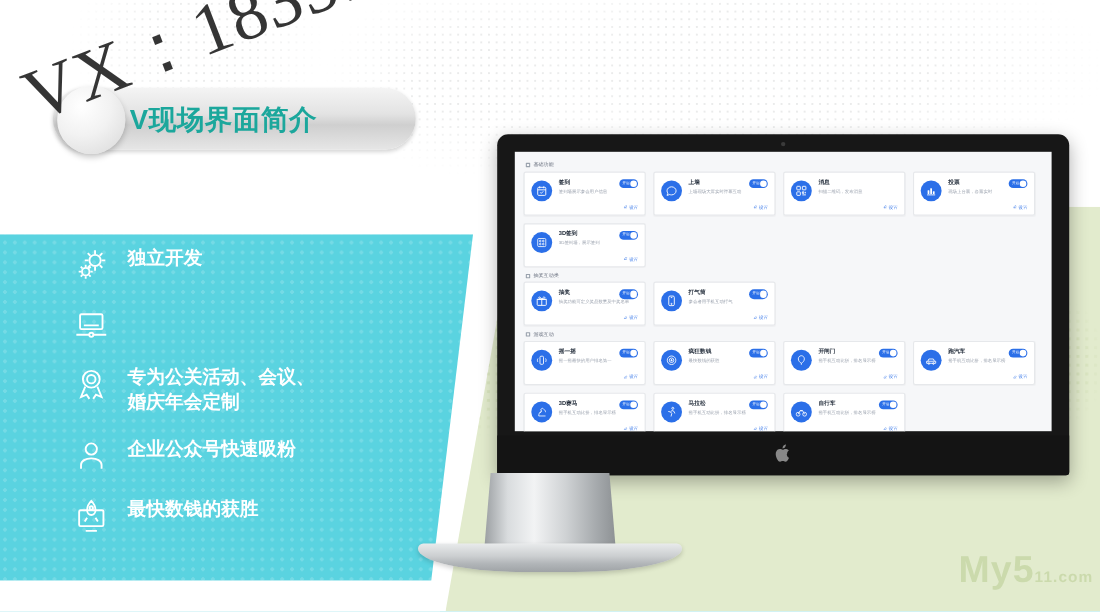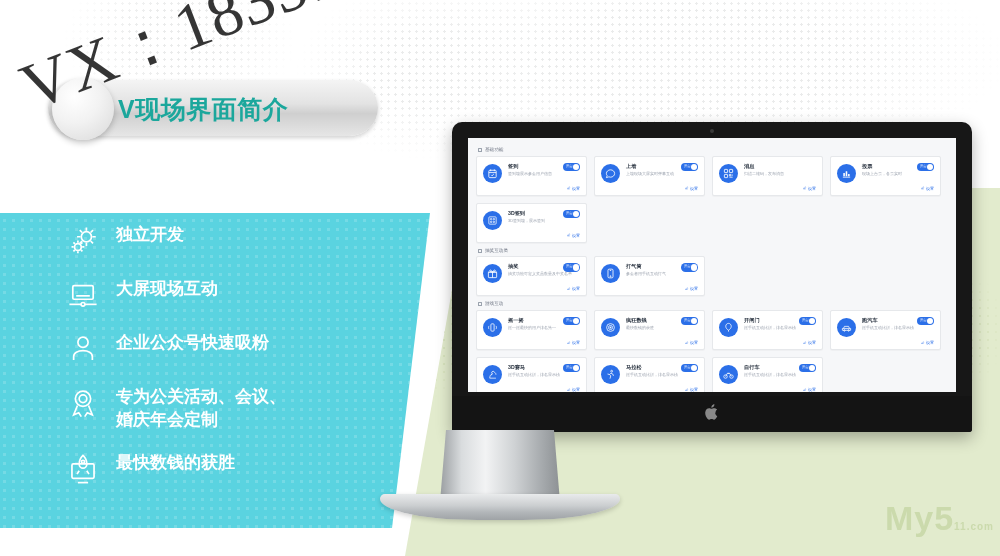--- a/index.html
+++ b/index.html
@@ -89,21 +89,21 @@
     transform:rotate(-21deg); transform-origin:left top;
     white-space:nowrap; letter-spacing:1px;
     pointer-events:none;
   }
   .wm-logo {
     position:absolute; right:6px; bottom:18px;
     font-size:34px; font-weight:bold; letter-spacing:1px;
     color:rgba(150,178,96,.30);
     white-space:nowrap;
   }
-  .wm-logo small { font-size:10px; }
+  .wm-logo small { font-size:14px; }
 
   
   .features { position:absolute; left:60px; top:224px; width:330px; }
   .feat { display:flex; align-items:flex-start; margin-bottom:20px; }
   .feat-ico { width:46px; flex:0 0 46px; display:flex; justify-content:center; align-items:center; }
   .feat-label {
     color:#ffffff; font-size:17px; font-weight:bold;
     line-height:1.35; margin-left:10px;
   }
 
@@ -575,45 +575,44 @@
       </div>
       <div class="feat">
         <div class="feat-ico">
           <svg viewBox="0 0 40 40" width="34" height="34" fill="none" stroke="#fff" stroke-width="2">
             <rect x="8" y="9" width="24" height="16" rx="1.5"></rect>
             <path d="M12 21h16"></path>
             <path d="M4 31h32"></path>
             <circle cx="20" cy="31" r="2.2" fill="#5ad3e0"></circle>
           </svg>
         </div>
-        <div class="feat-label">大屏现场互动</div>
-      </div>
-      <div class="feat">
-        <div class="feat-ico">
-          <svg viewBox="0 0 40 40" width="34" height="34" fill="none" stroke="#fff" stroke-width="2">
-            <circle cx="20" cy="12" r="6"></circle>
-            <path d="M9 33v-4c0-4.4 4.9-7 11-7s11 2.6 11 7v4"></path>
-          </svg>
-        </div>
-        <div class="feat-label">企业公众号快速吸粉</div>
       </div>
       <div class="feat">
         <div class="feat-ico">
           <svg viewBox="0 0 40 40" width="34" height="34" fill="none" stroke="#fff" stroke-width="2">
             <circle cx="20" cy="15" r="9"></circle>
             <circle cx="20" cy="15" r="4.5"></circle>
             <path d="M13.5 23L9 34l6-2.5L18 36"></path>
             <path d="M26.5 23L31 34l-6-2.5L22 36"></path>
           </svg>
         </div>
         <div class="feat-label">专为公关活动、会议、<br>婚庆年会定制</div>
       </div>
       <div class="feat">
         <div class="feat-ico">
           <svg viewBox="0 0 40 40" width="34" height="34" fill="none" stroke="#fff" stroke-width="2">
+            <circle cx="20" cy="12" r="6"></circle>
+            <path d="M9 33v-4c0-4.4 4.9-7 11-7s11 2.6 11 7v4"></path>
+          </svg>
+        </div>
+        <div class="feat-label">企业公众号快速吸粉</div>
+      </div>
+      <div class="feat">
+        <div class="feat-ico">
+          <svg viewBox="0 0 40 40" width="34" height="34" fill="none" stroke="#fff" stroke-width="2">
             <rect x="7" y="14" width="26" height="17" rx="1.5"></rect>
             <path d="M14 36h12"></path>
             <path d="M20 4c3 3 4.5 6.5 4.5 10 0 2.6-2 5-4.5 5s-4.5-2.4-4.5-5C15.5 10.5 17 7 20 4z"></path>
             <circle cx="20" cy="11.5" r="1.8" fill="#5ad3e0"></circle>
             <path d="M13 26l2.5-4M27 26l-2.5-4"></path>
           </svg>
         </div>
         <div class="feat-label">最快数钱的获胜</div>
       </div>
     </div>

